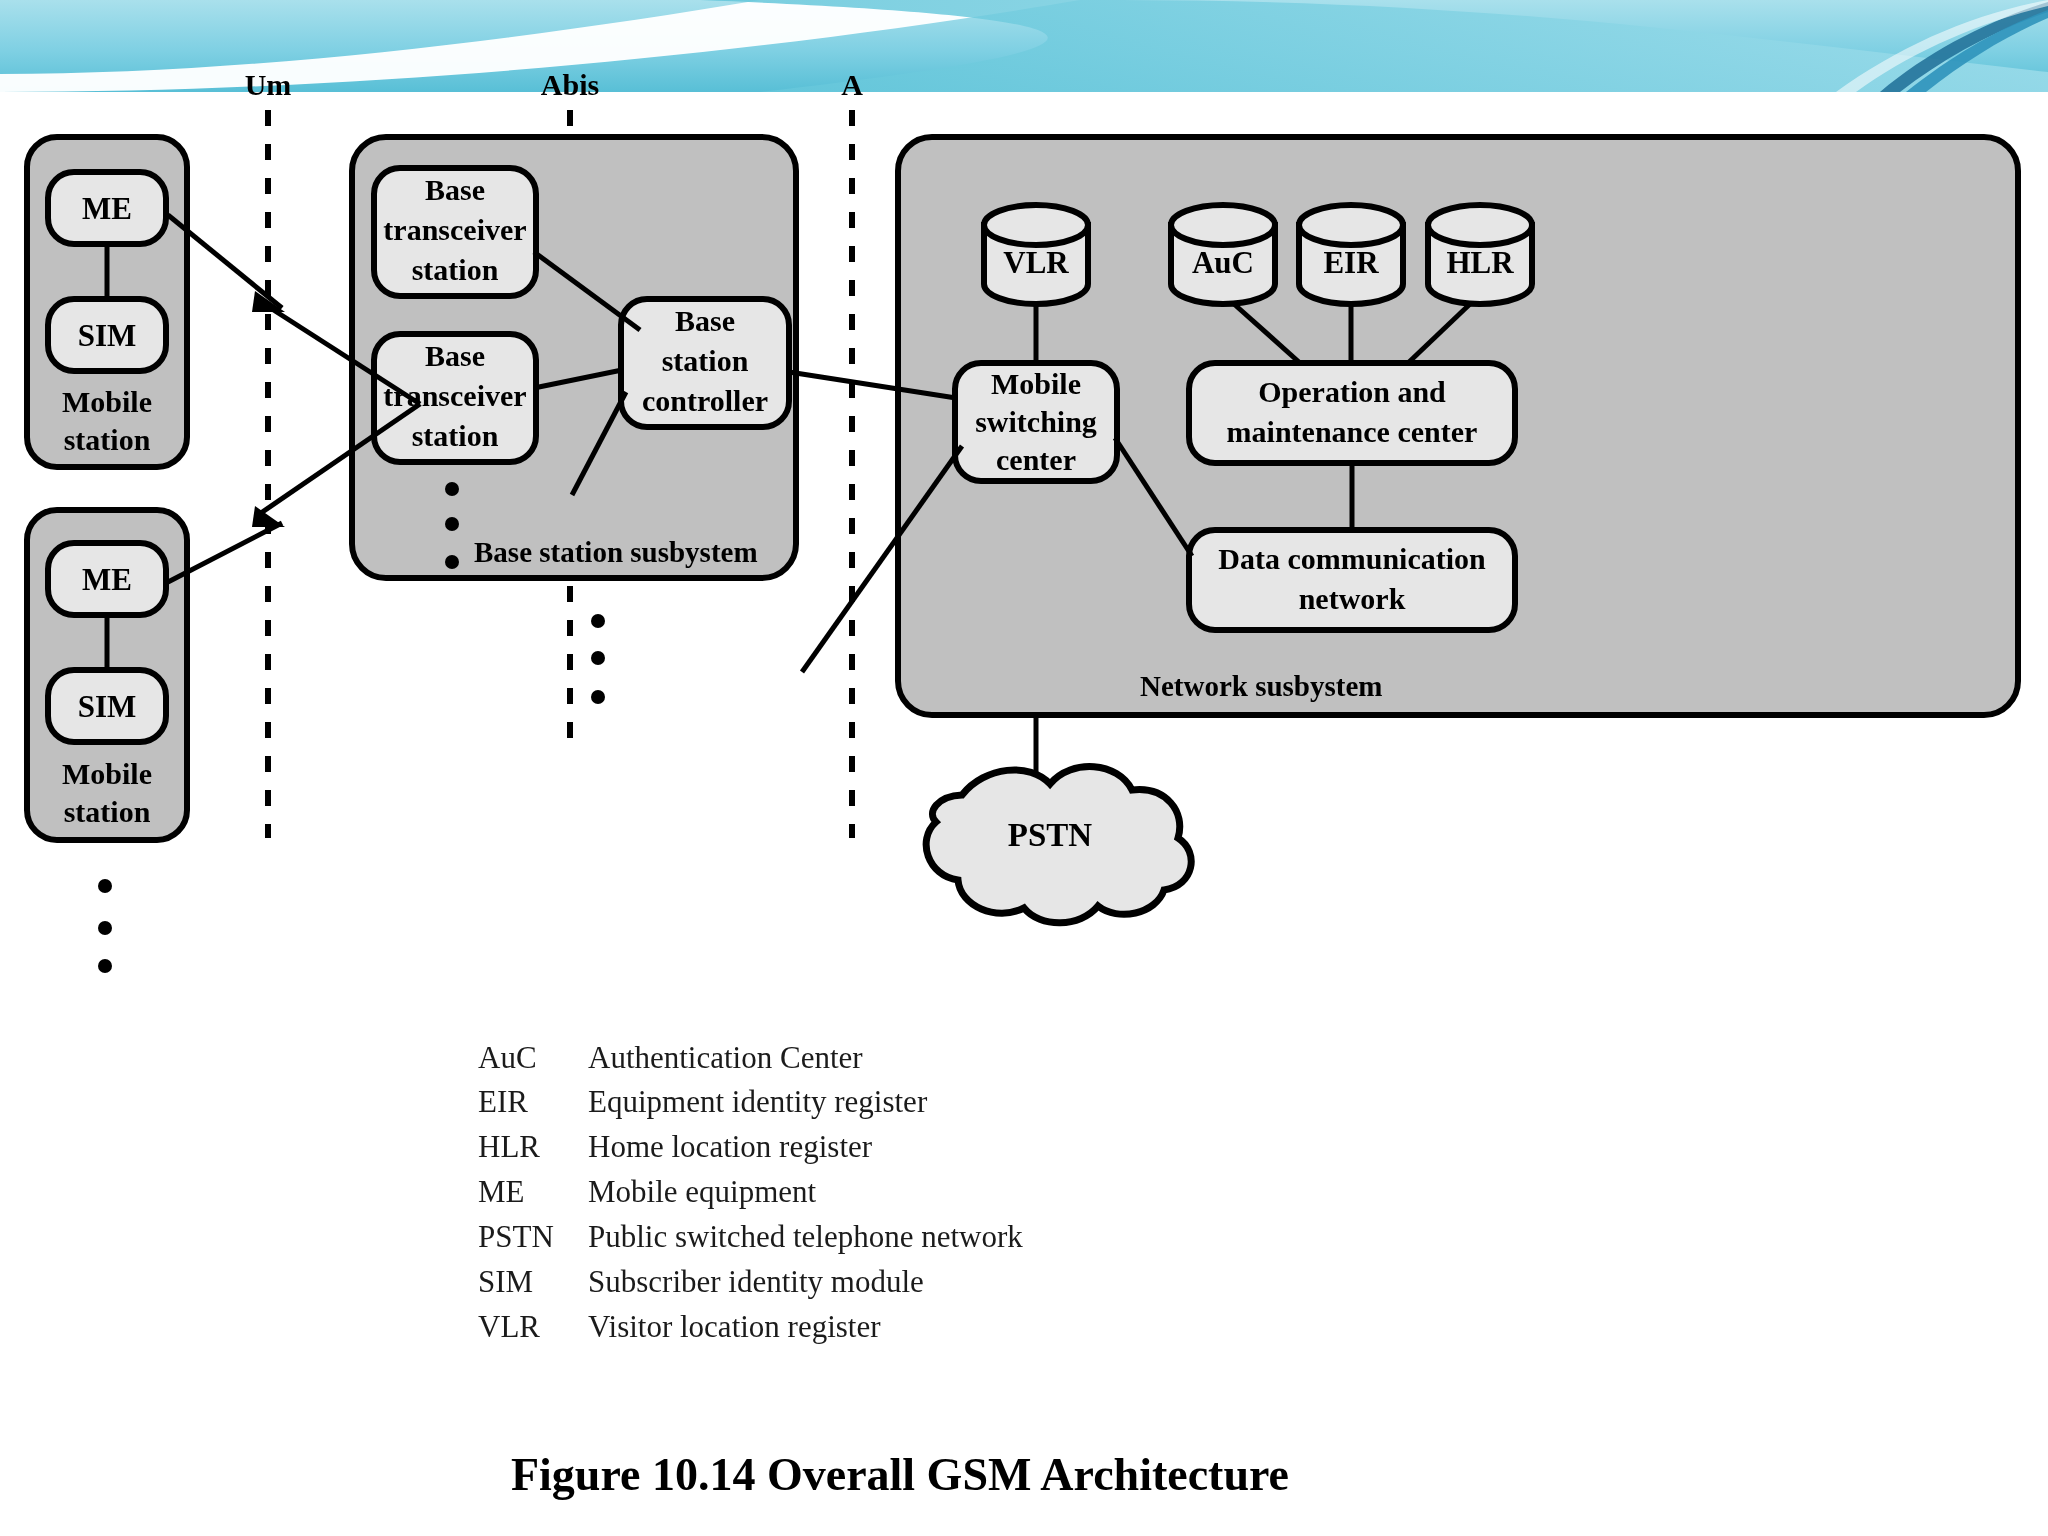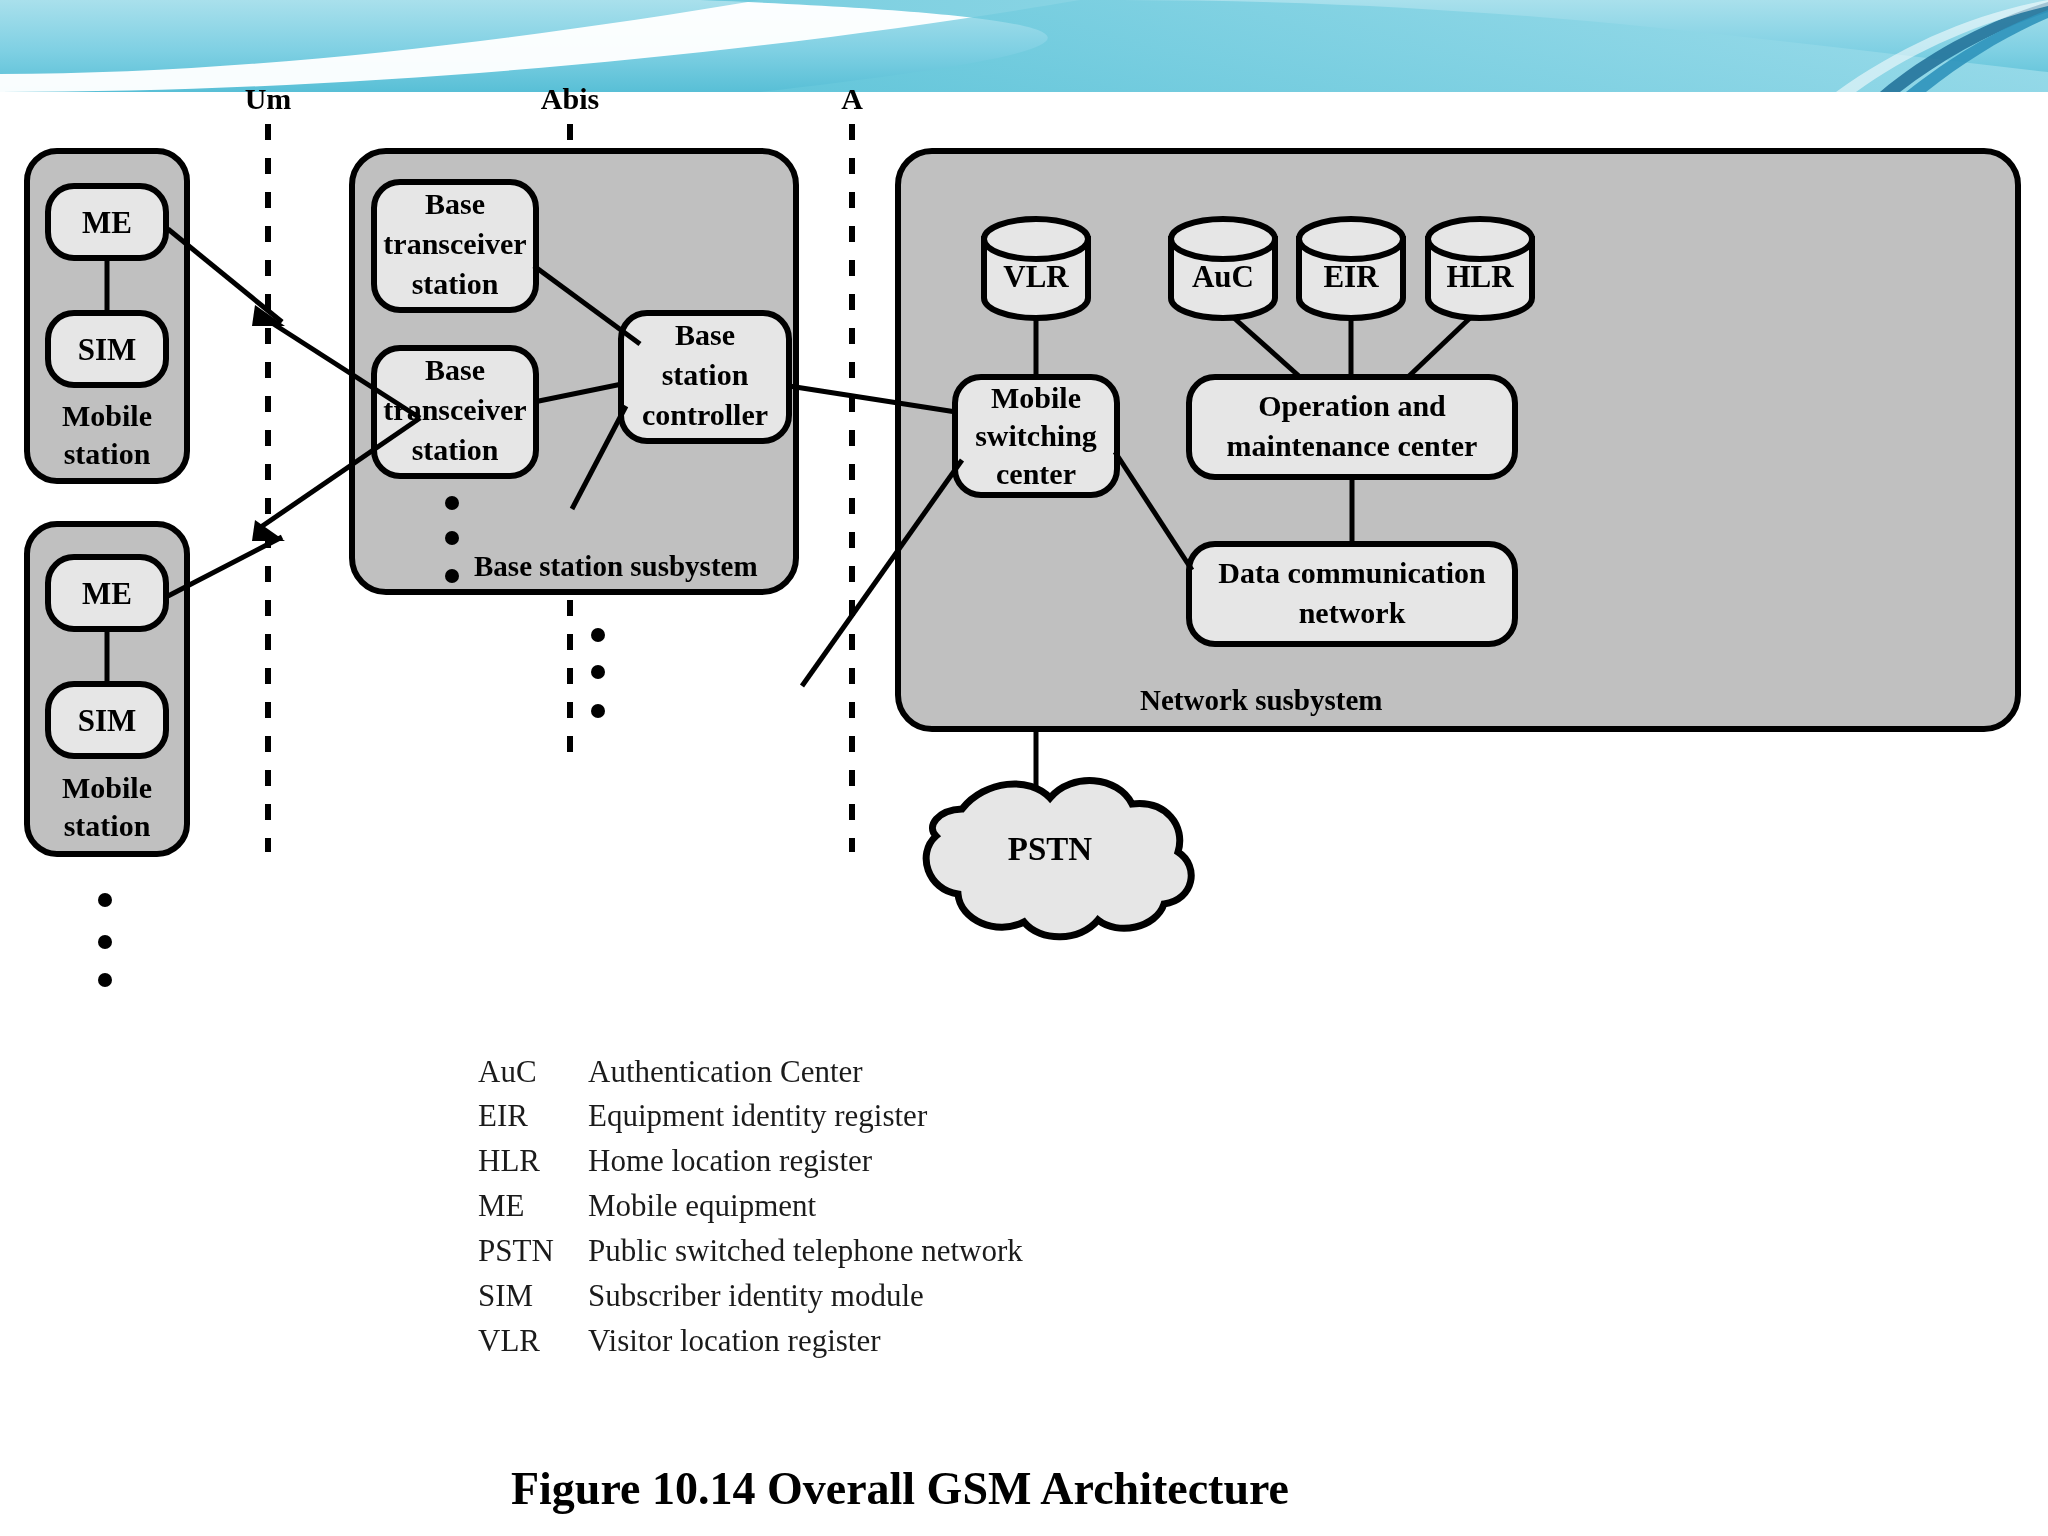--- a/index.html
+++ b/index.html
@@ -4,21 +4,21 @@
 <style>
   html,body{margin:0;padding:0;}
   body{
     width:2048px;height:1536px;
     background:#ffffff;
     font-family:"Liberation Serif", serif;
     overflow:hidden;
     position:relative;
   }
   #banner{position:absolute;left:0;top:0;width:2048px;height:92px;overflow:hidden;}
-  #stage{position:absolute;left:0;top:14px;width:2048px;height:1116px;}
+  #stage{position:absolute;left:0;top:0;width:2048px;height:1116px;}
   svg{display:block;}
   .nodelabel{font-family:"Liberation Serif", serif;font-weight:bold;fill:#000;text-anchor:middle;}
   .ifacelabel{font-family:"Liberation Serif", serif;font-weight:bold;fill:#000;text-anchor:middle;font-size:30px;}
   .grouplabel{font-family:"Liberation Serif", serif;font-weight:bold;fill:#000;font-size:29px;}
   .legend-abbr{font-family:"Liberation Serif", serif;fill:#1b1b1b;font-size:31px;}
   .legend-desc{font-family:"Liberation Serif", serif;fill:#1b1b1b;font-size:31px;}
   .caption{font-family:"Liberation Serif", serif;font-weight:bold;fill:#000;font-size:46px;text-anchor:middle;}
   .outerbox{fill:#c0c0c0;stroke:#000;stroke-width:6;}
   .innerbox{fill:#e6e6e6;stroke:#000;stroke-width:6;}
   .cyl{fill:#e6e6e6;stroke:#000;stroke-width:6;}

